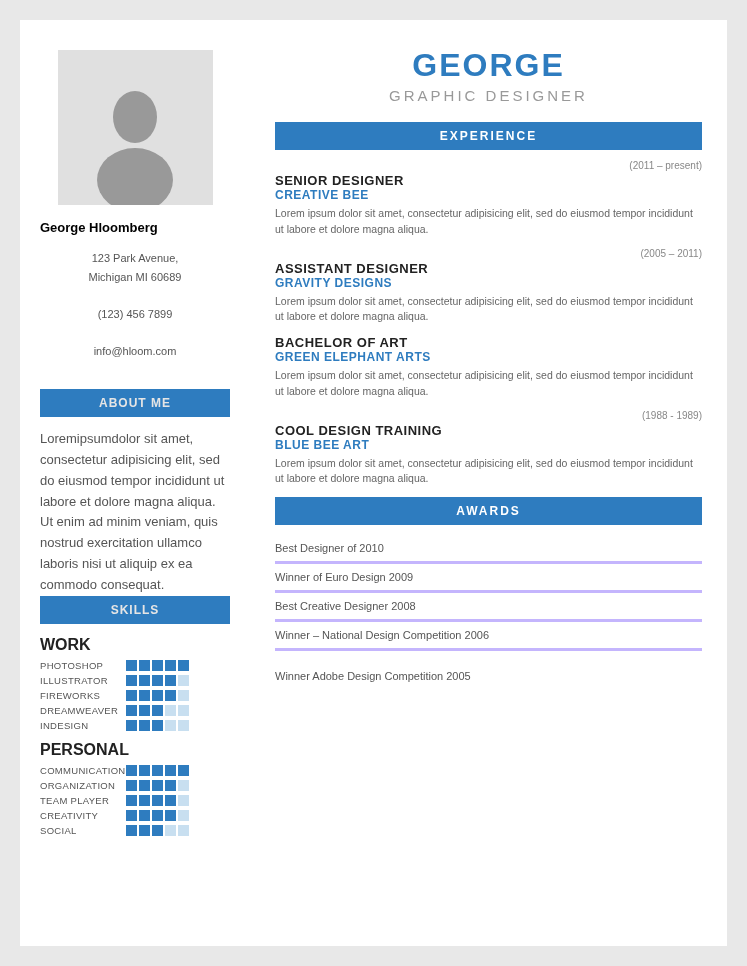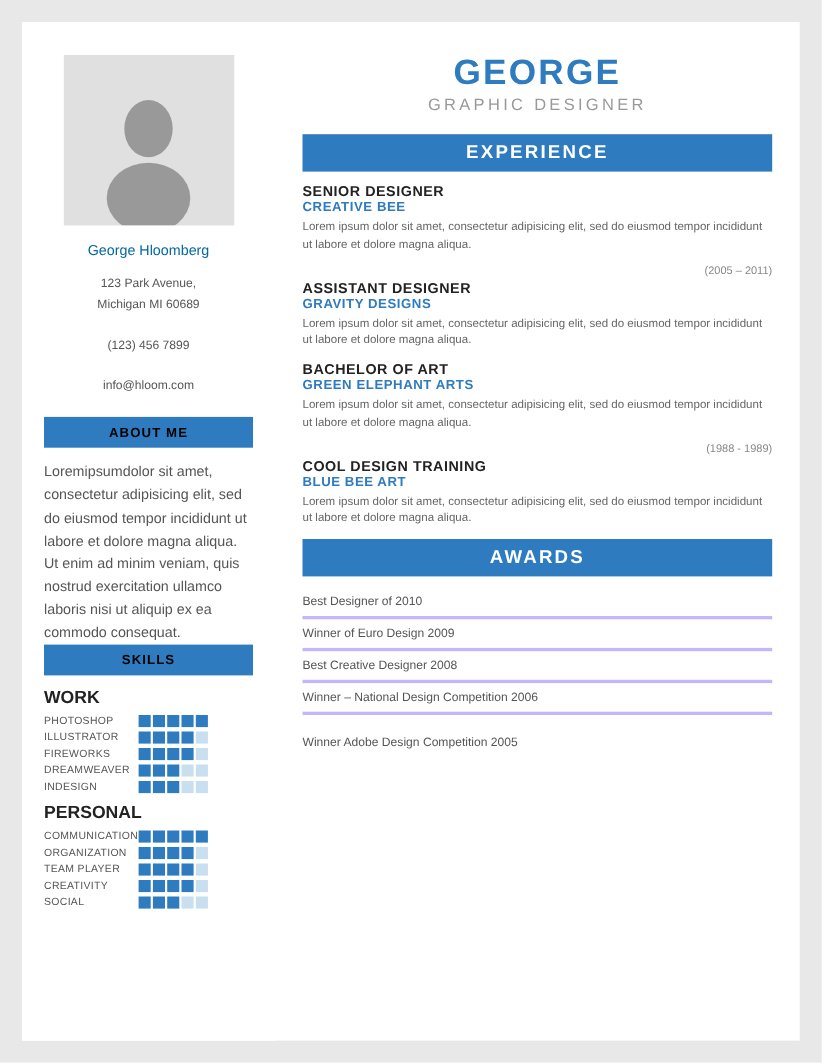--- a/index.html
+++ b/index.html
@@ -34,36 +34,36 @@
       display: flex;
       align-items: flex-end;
       justify-content: center;
       overflow: hidden;
     }
     .avatar-silhouette {
       width: 90px;
       height: 120px;
     }
     .contact-name {
-      font-weight: normal;
+      font-weight: bold;
       font-size: 13px;
-      text-align: center;
+      text-align: left;
       margin-bottom: 14px;
-      color: #0369a1;
+      color: #000000;
     }
     .contact-info {
       font-size: 11px;
       color: #555;
       text-align: center;
       line-height: 1.7;
-      margin-bottom: 18px;
+      margin-bottom: 28px;
     }
     .section-header {
       background: #2e7cbf;
-      color: #000000;
+      color: #e5e5e5;
       text-align: center;
       font-size: 12px;
       font-weight: bold;
       letter-spacing: 1px;
       padding: 7px 0;
       margin-bottom: 12px;
     }
     .about-text {
       font-size: 13px;
       color: #555;
@@ -130,21 +130,21 @@
     .title-line {
       font-size: 15px;
       color: #999;
       letter-spacing: 3px;
       margin-top: 4px;
     }
     .right-section-header {
       background: #2e7cbf;
       color: #fff;
       text-align: center;
-      font-size: 17px;
+      font-size: 12px;
       font-weight: bold;
       letter-spacing: 2px;
       padding: 7px 0;
       margin-bottom: 10px;
     }
     .exp-date {
       text-align: right;
       font-size: 10px;
       color: #888;
       margin-bottom: 2px;
@@ -332,20 +332,21 @@
 
     <div class="name-block">
       <div class="name-first">GEORGE</div>
       <div class="title-line">GRAPHIC DESIGNER</div>
     </div>
 
     <div class="right-section-header">EXPERIENCE</div>
 
     <div id="jobs-container">
         <div>
+          <div class="exp-date">(2011 – present)</div>
           <div class="exp-job-title">SENIOR DESIGNER</div>
           <div class="exp-company">CREATIVE BEE</div>
           <div class="exp-desc">Lorem ipsum dolor sit amet, consectetur adipisicing elit, sed do eiusmod tempor incididunt ut labore et dolore magna aliqua.</div>
         </div>
         <div>
           <div class="exp-date">(2005 – 2011)</div>
           <div class="exp-job-title">ASSISTANT DESIGNER</div>
           <div class="exp-company">GRAVITY DESIGNS</div>
           <div class="exp-desc">Lorem ipsum dolor sit amet, consectetur adipisicing elit, sed do eiusmod tempor incididunt ut labore et dolore magna aliqua.</div>
         </div>

